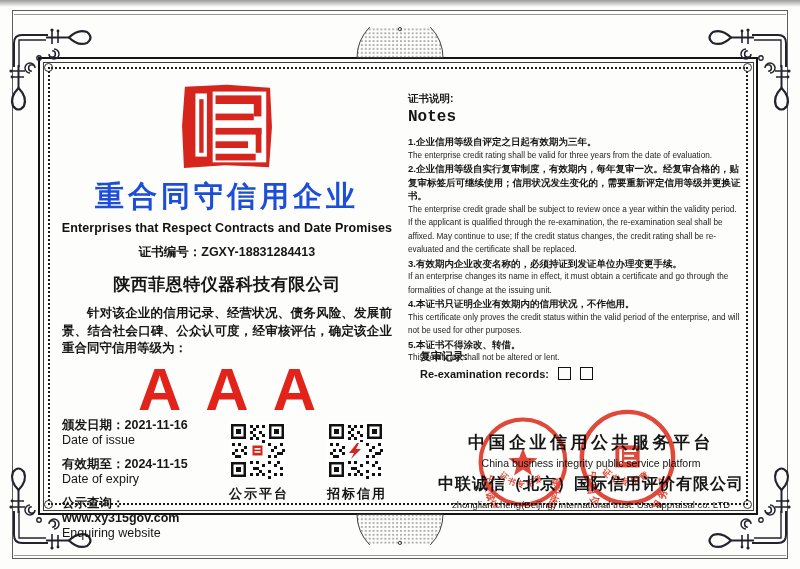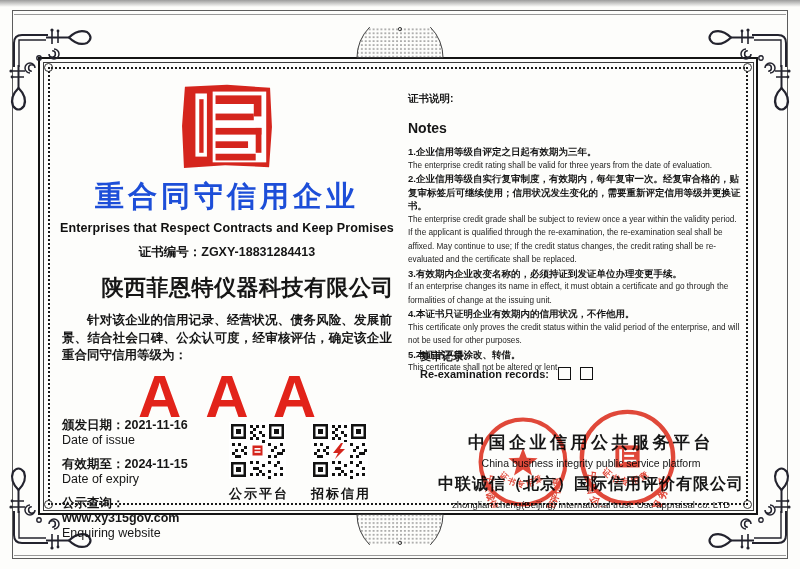--- a/index.html
+++ b/index.html
@@ -30,36 +30,36 @@
   .medallion{position:absolute;width:88px;height:32px;left:356px;}
   .medallion.top{top:27px}
   .medallion.bottom{top:513px;transform:scaleY(-1)}
   .medallion svg{width:100%;height:100%;display:block}
   
   .col-left{position:absolute;left:60px;top:80px;width:334px;text-align:center;}
   .logo{width:96px;height:88px;margin:2px auto 0;display:block;}
   .title{margin-top:7px;font-size:29px;font-weight:bold;letter-spacing:4px;white-space:nowrap;color:#1d4ed8;}
   .subtitle{margin-top:4px;font-size:12.5px;font-weight:bold;letter-spacing:0.1px;color:#101010;}
   .certno{margin-top:9px;font-size:12.5px;font-weight:bold;}
-  .company{margin-top:12px;font-size:22px;font-weight:bold;letter-spacing:0.5px;white-space:nowrap;text-align:right;}
+  .company{margin-top:12px;font-size:17px;font-weight:bold;letter-spacing:0.5px;white-space:nowrap;}
   .statement{margin:9px 2px 0;font-size:12.5px;font-weight:bold;line-height:17.5px;
     text-align:justify;text-indent:2em;}
   .rating{margin-top:2px;font-size:60px;font-weight:800;color:var(--rating_red);
     letter-spacing:24px;padding-left:24px;line-height:1;}
   .dates{position:absolute;left:62px;top:418px;width:175px;text-align:left;font-size:12.5px;line-height:15px;}
   .dates .row{margin-bottom:9px;}
   .dates .zh{font-weight:bold;}
-  .qr-area{position:absolute;left:229px;top:422px;display:flex;gap:24px;}
+  .qr-area{position:absolute;left:229px;top:422px;display:flex;gap:40px;}
   .qr-box{width:58px;text-align:center;}
   .qr-box svg{width:57px;height:57px;display:block;}
   .qr-label{margin-top:6px;font-size:13px;font-weight:bold;letter-spacing:2px;white-space:nowrap;}
   
   .col-right{position:absolute;left:408px;top:92px;width:334px;text-align:left;}
   .notes-head-zh{font-size:10.5px;font-weight:bold;}
-  .notes-head-en{font-size:14px;font-weight:bold;margin-top:14px;margin-bottom:9px;}
+  .notes-head-en{font-size:16px;font-weight:bold;margin-top:2px;margin-bottom:9px;font-family:Liberation Mono, monospace;}
   .note-zh{font-size:9.5px;font-weight:bold;line-height:13.5px;}
   .note-en{font-size:8.2px;line-height:13.5px;color:#1d1d1d;}
   .reexam{position:absolute;left:420px;top:349px;font-size:11px;}
   .reexam .zh{font-weight:bold;}
   .reexam .en{font-weight:bold;margin-top:3px;}
   .chk{display:inline-block;width:11px;height:11px;border:1.6px solid #111;margin-left:9px;vertical-align:-2px;}
   .issuer{position:absolute;left:424px;top:431px;width:334px;text-align:center;}
   .issuer .p-zh{font-size:17px;font-weight:bold;letter-spacing:3.5px;white-space:nowrap;}
   .issuer .p-en{font-size:10.5px;margin-top:3px;white-space:nowrap;}
   .issuer .c-zh{font-size:16px;font-weight:bold;letter-spacing:1px;margin-top:5px;white-space:nowrap;}
@@ -170,21 +170,21 @@
       <rect x="35" y="10" width="56" height="74" fill="#fff"></rect>
       <rect class="red-fill" x="38" y="14" width="48" height="9"></rect>
       <rect class="red-fill" x="78" y="23" width="8" height="13"></rect>
       <rect class="red-fill" x="38" y="33" width="40" height="7"></rect>
       <rect class="red-fill" x="38" y="48" width="48" height="7"></rect>
       <rect class="red-fill" x="80" y="48" width="6" height="26"></rect>
       <rect class="red-fill" x="38" y="62" width="34" height="7"></rect>
       <rect class="red-fill" x="38" y="75" width="42" height="7"></rect>
     </svg>
     <div class="title">重合同守信用企业</div>
-    <div class="subtitle">Enterprises that Respect Contracts and Keep Promises</div>
+    <div class="subtitle">Enterprises that Respect Contracts and Date Promises</div>
     <div class="certno"><span>证书编号：</span><span>ZGXY-18831284413</span></div>
     <div class="company">陕西菲恩特仪器科技有限公司</div>
     <p class="statement">针对该企业的信用记录、经营状况、债务风险、发展前景、结合社会口碑、公众认可度，经审核评估，确定该企业重合同守信用等级为：</p>
     <div class="rating">AAA</div>
   </div>
 
   <div class="dates">
     <div class="row">
       <div class="zh"><span>颁发日期：</span><span>2021-11-16</span></div>
       <div class="en">Date of issue</div>

